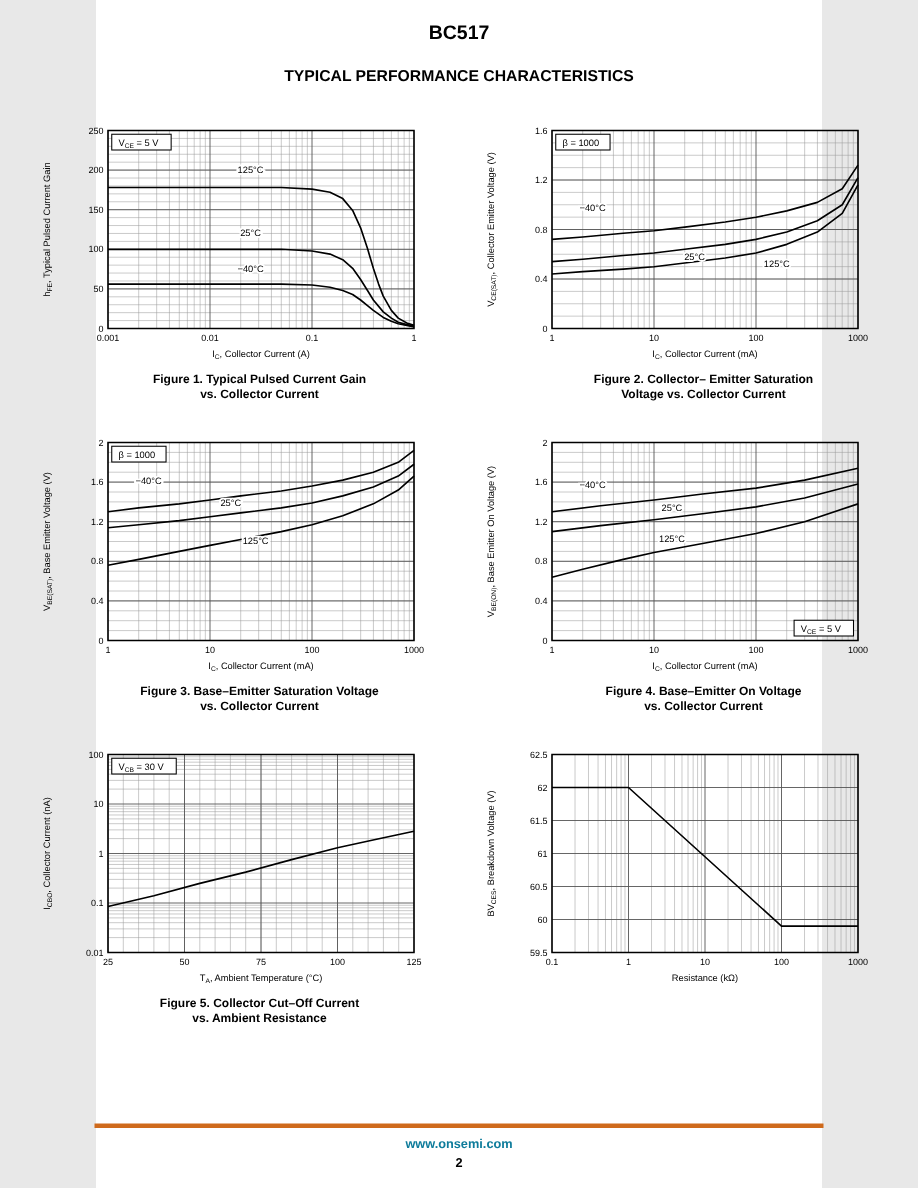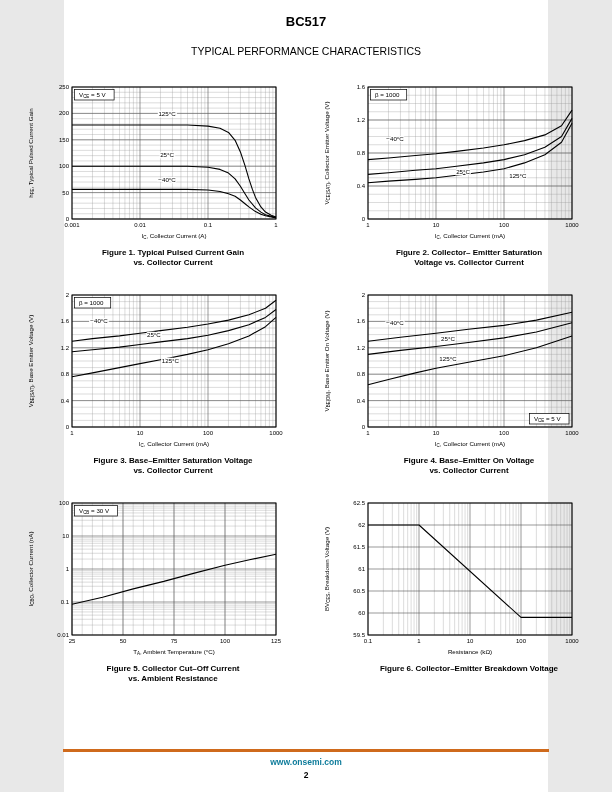--- a/index.html
+++ b/index.html
@@ -3,21 +3,21 @@
 <meta charset="utf-8">
 <style>
   html,body{margin:0;padding:0;background:#e8e8e8;}
   .page{
     width:484px;height:792px;margin:0 auto;background:#fff;
     font-family:"Liberation Sans", sans-serif;color:#000;
     display:flex;flex-direction:column;align-items:center;
     box-sizing:border-box;padding-top:14px;position:relative;
   }
   .doc-title{font-size:13px;font-weight:bold;margin:0 0 16px 0;text-align:center;}
-  .doc-subtitle{font-size:10.5px;font-weight:normal;margin:0 0 14px 0;}
+  .doc-subtitle{font-size:10.5px;font-weight:bold;margin:0 0 14px 0;}
   .figures-grid{
     display:grid;grid-template-columns:272px 272px;
     column-gap:24px;row-gap:18px;margin-top:8px;
   }
   .figure{display:flex;flex-direction:column;align-items:center;}
   .chart-mount{width:272px;height:166px;}
   .caption{
     font-size:8px;font-weight:bold;text-align:center;line-height:1.3;
     margin-top:3px;padding-left:30px;width:242px;
   }
@@ -516,21 +516,20 @@
             <text x="47" y="98" font-size="6" font-family="&quot;Liberation Sans&quot;, sans-serif" text-anchor="end"><tspan font-size="6">60.5</tspan></text>
             <text x="47" y="76" font-size="6" font-family="&quot;Liberation Sans&quot;, sans-serif" text-anchor="end"><tspan font-size="6">61</tspan></text>
             <text x="47" y="54" font-size="6" font-family="&quot;Liberation Sans&quot;, sans-serif" text-anchor="end"><tspan font-size="6">61.5</tspan></text>
             <text x="47" y="32" font-size="6" font-family="&quot;Liberation Sans&quot;, sans-serif" text-anchor="end"><tspan font-size="6">62</tspan></text>
             <text x="47" y="10" font-size="6" font-family="&quot;Liberation Sans&quot;, sans-serif" text-anchor="end"><tspan font-size="6">62.5</tspan></text>
             <text x="152" y="159" font-size="6.2" font-family="&quot;Liberation Sans&quot;, sans-serif" text-anchor="middle"><tspan font-size="6.2">Resistance (kΩ)</tspan></text>
             <text x="11" y="74" font-size="6.2" font-family="&quot;Liberation Sans&quot;, sans-serif" text-anchor="middle" transform="rotate(-90 11 74)"><tspan font-size="6.2">BV</tspan><tspan font-size="4.46" dy="1.36">CES</tspan><tspan font-size="6.2" dy="-1.36">, Breakdown Voltage (V)</tspan></text>
             <polyline points="50.0,30.0 101.0,30.0 203.0,122.4 254.0,122.4" fill="none" stroke="#000000" stroke-width="1.1" stroke-linejoin="round"></polyline>
           </svg></div>
       <div class="caption">
-        <div>Figure 6. Collector–Emitter Breakdown Voltage</div>
       </div>
     </div>
 
   </div>
 
   <div class="footer">
     <div class="footer-rule"></div>
     <a class="footer-link">www.onsemi.com</a>
     <div class="footer-page">2</div>
   </div>

